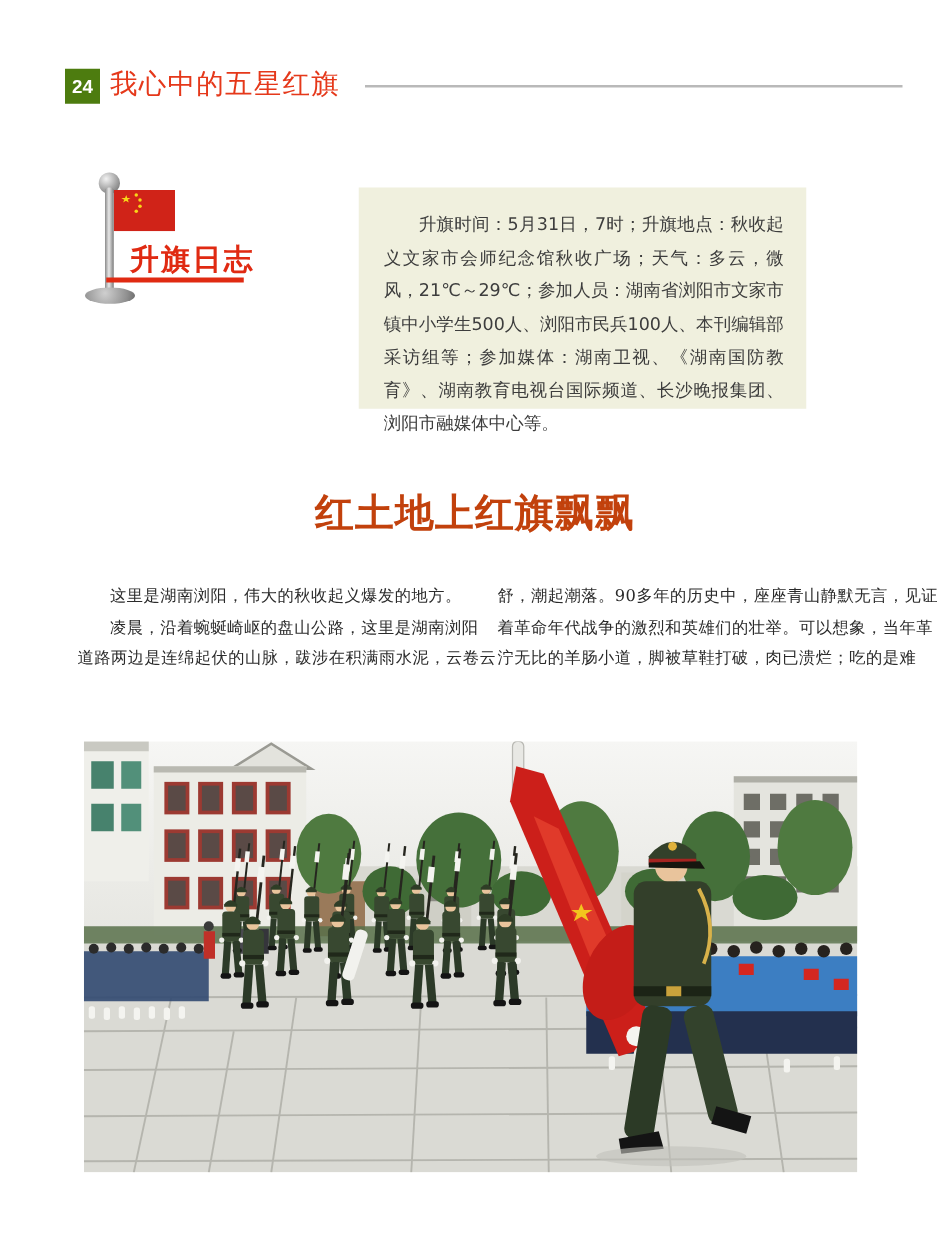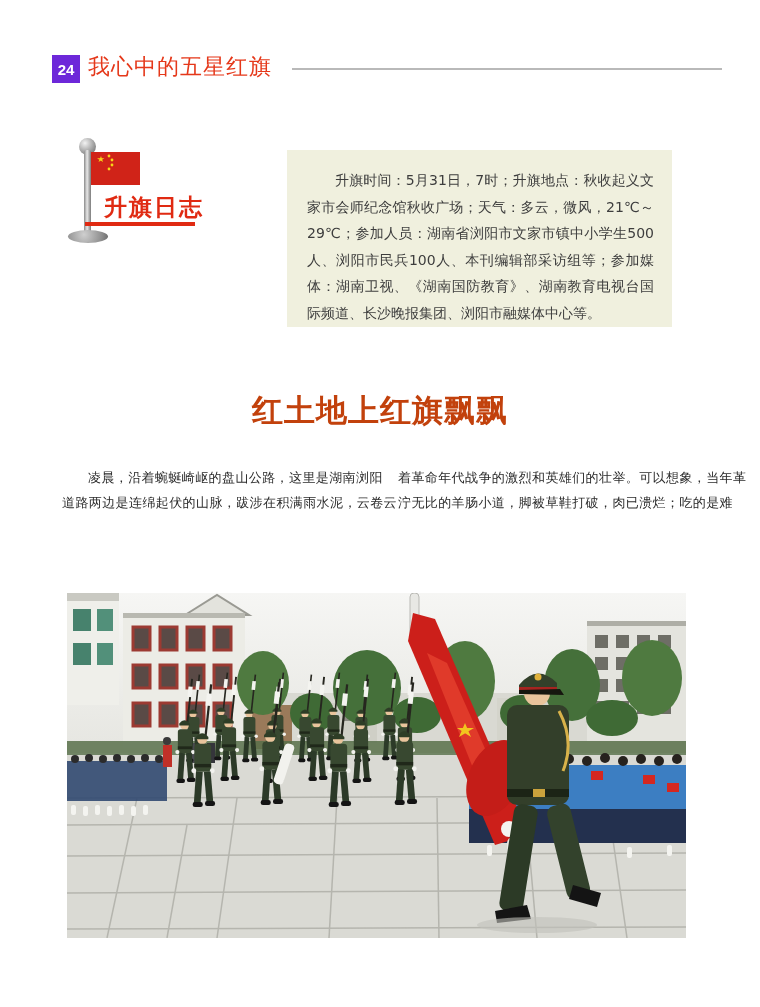--- a/index.html
+++ b/index.html
@@ -3,21 +3,21 @@
 <meta charset="utf-8">
 <style>
   html,body{margin:0;padding:0;background:#ffffff;}
   .page{
     position:relative;width:760px;height:1007px;background:#ffffff;overflow:hidden;
     font-family:"Liberation Sans",sans-serif;
   }
   
   .page-num{
     position:absolute;left:52px;top:55px;width:28px;height:28px;
-    background:#6d28d9;color:#ffffff;font-size:15px;font-weight:bold;
+    background:#4d7c0f;color:#ffffff;font-size:15px;font-weight:bold;
     display:flex;align-items:center;justify-content:center;
   }
   .section-title{
     position:absolute;left:88px;top:52px;margin:0;
     color:#e5381a;font-size:22px;font-weight:normal;letter-spacing:1px;
     font-family:"Liberation Sans",sans-serif;
   }
   .header-rule{
     position:absolute;left:292px;top:68px;width:430px;height:2px;background:#b9b9b9;
   }
@@ -30,21 +30,21 @@
   .pole-base{position:absolute;left:8px;top:100px;width:40px;height:13px;border-radius:50%;
     background:radial-gradient(circle at 40% 35%,#cfcfcf,#8f8f8f 70%,#6a6a6a);}
   .flag-rect{position:absolute;left:31px;top:22px;width:49px;height:33px;}
   .log-label{
     position:absolute;left:44px;top:62px;width:150px;
     color:#e02a12;font-size:23px;font-weight:bold;letter-spacing:2px;
   }
   .log-underline{position:absolute;left:25px;top:92px;width:110px;height:4px;background:#e02a12;}
   
   .log-box{
-    position:absolute;left:287px;top:150px;width:385px;height:177px;
+    position:absolute;left:287px;top:150px;width:358px;height:177px;
     background:#f0f0de;box-sizing:border-box;padding:17px 18px 0 20px;
   }
   .log-box p{
     margin:0;color:#3d3d3d;font-size:14px;line-height:26.5px;
     text-align:justify;text-indent:2em;
     font-family:"DejaVu Sans",sans-serif;
   }
   
   .article-title{
     position:absolute;left:0;top:390px;width:760px;margin:0;text-align:center;
@@ -89,24 +89,26 @@
   </div>
 
   <div class="log-box">
     <p>升旗时间：5月31日，7时；升旗地点：秋收起义文家市会师纪念馆秋收广场；天气：多云，微风，21℃～29℃；参加人员：湖南省浏阳市文家市镇中小学生500人、浏阳市民兵100人、本刊编辑部采访组等；参加媒体：湖南卫视、《湖南国防教育》、湖南教育电视台国际频道、长沙晚报集团、浏阳市融媒体中心等。</p>
   </div>
 
   <h1 class="article-title">红土地上红旗飘飘</h1>
 
   <div class="body-cols">
     <div class="col">
+      <div class="line indent">这里是湖南浏阳，伟大的秋收起义爆发的地方。</div>
       <div class="line indent">凌晨，沿着蜿蜒崎岖的盘山公路，这里是湖南浏阳</div>
       <div class="line">道路两边是连绵起伏的山脉，跋涉在积满雨水泥，云卷云</div>
     </div>
     <div class="col">
+      <div class="line">舒，潮起潮落。90多年的历史中，座座青山静默无言，见证</div>
       <div class="line">着革命年代战争的激烈和英雄们的壮举。可以想象，当年革</div>
       <div class="line">泞无比的羊肠小道，脚被草鞋打破，肉已溃烂；吃的是难</div>
     </div>
   </div>
 
   <div class="photo">
     <svg width="619" height="345" viewBox="0 0 619 345" xmlns="http://www.w3.org/2000/svg">
       <defs>
         <linearGradient id="sky" x1="0" y1="0" x2="0" y2="1">
           <stop offset="0" stop-color="#f6f6f4"></stop>

